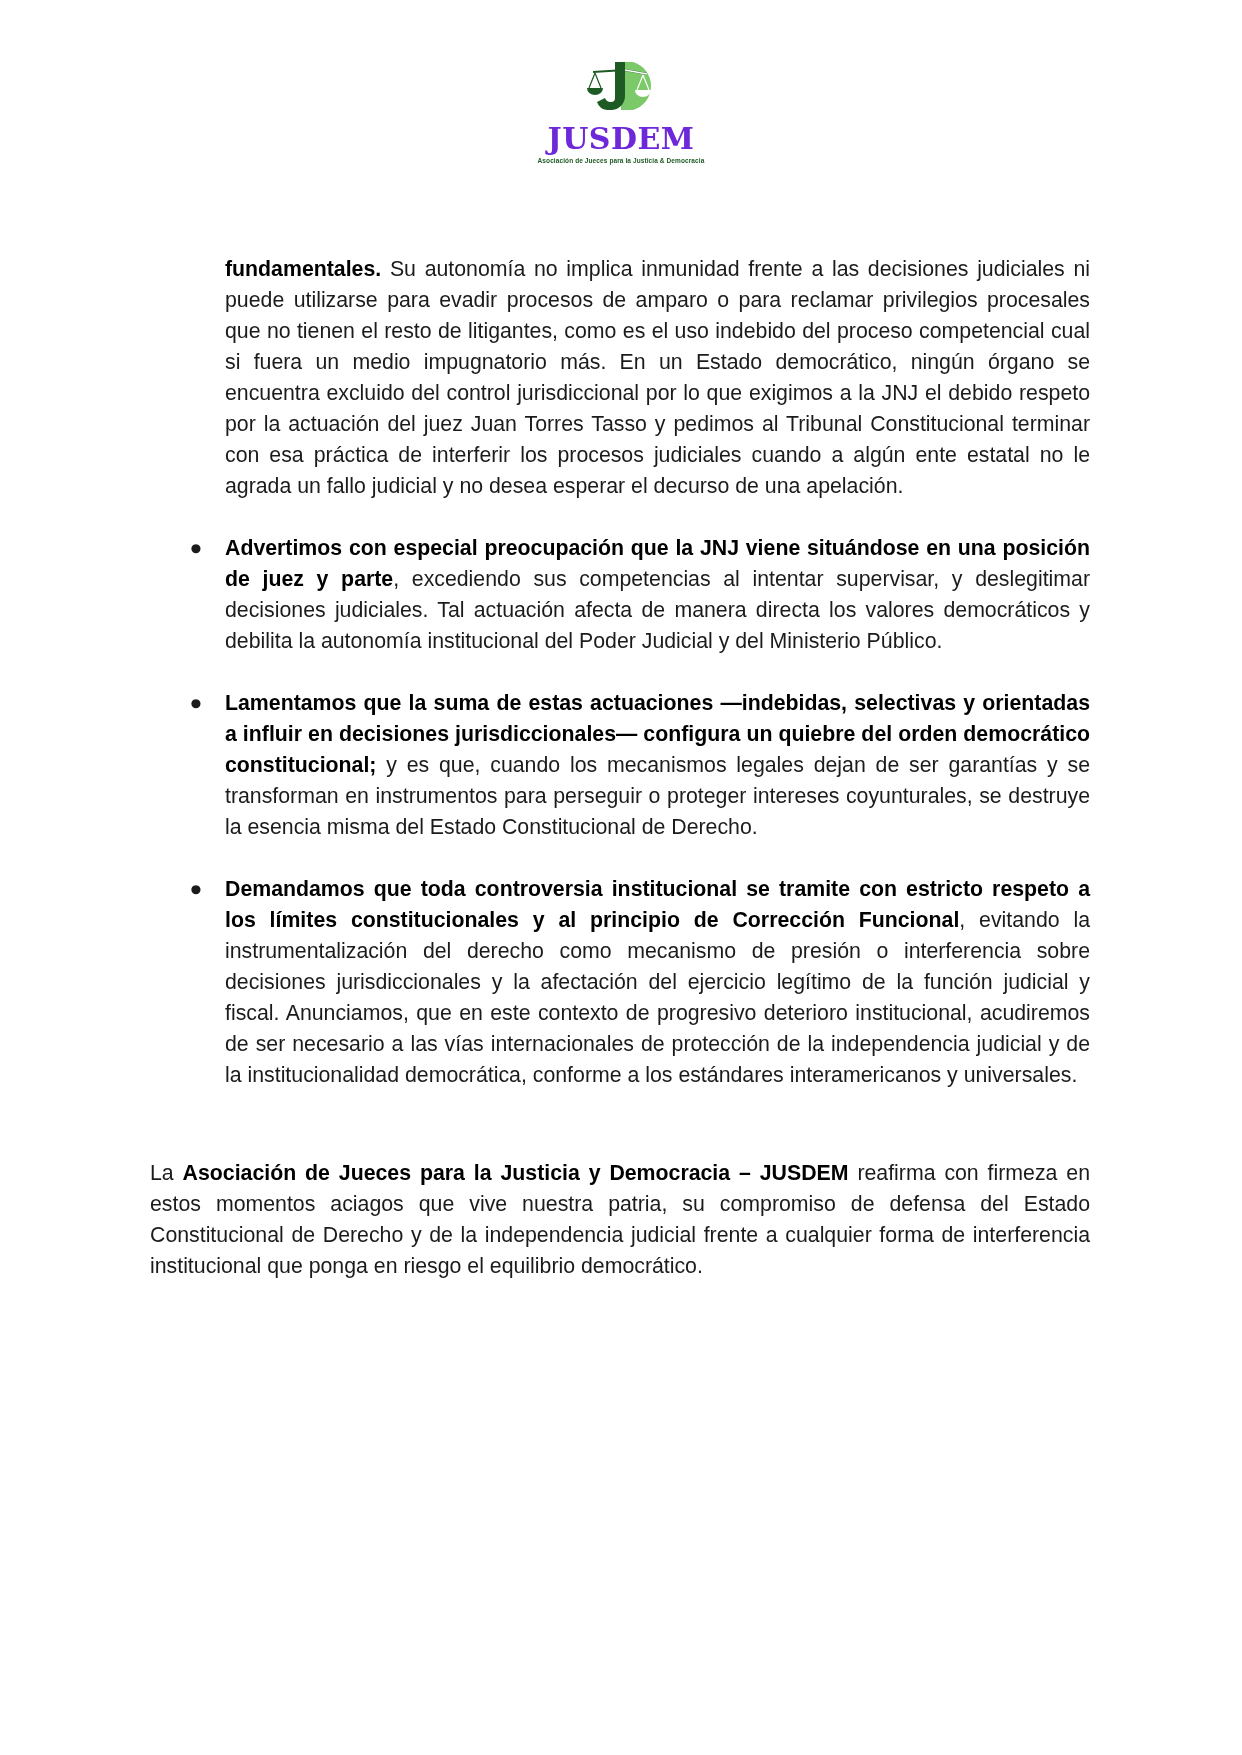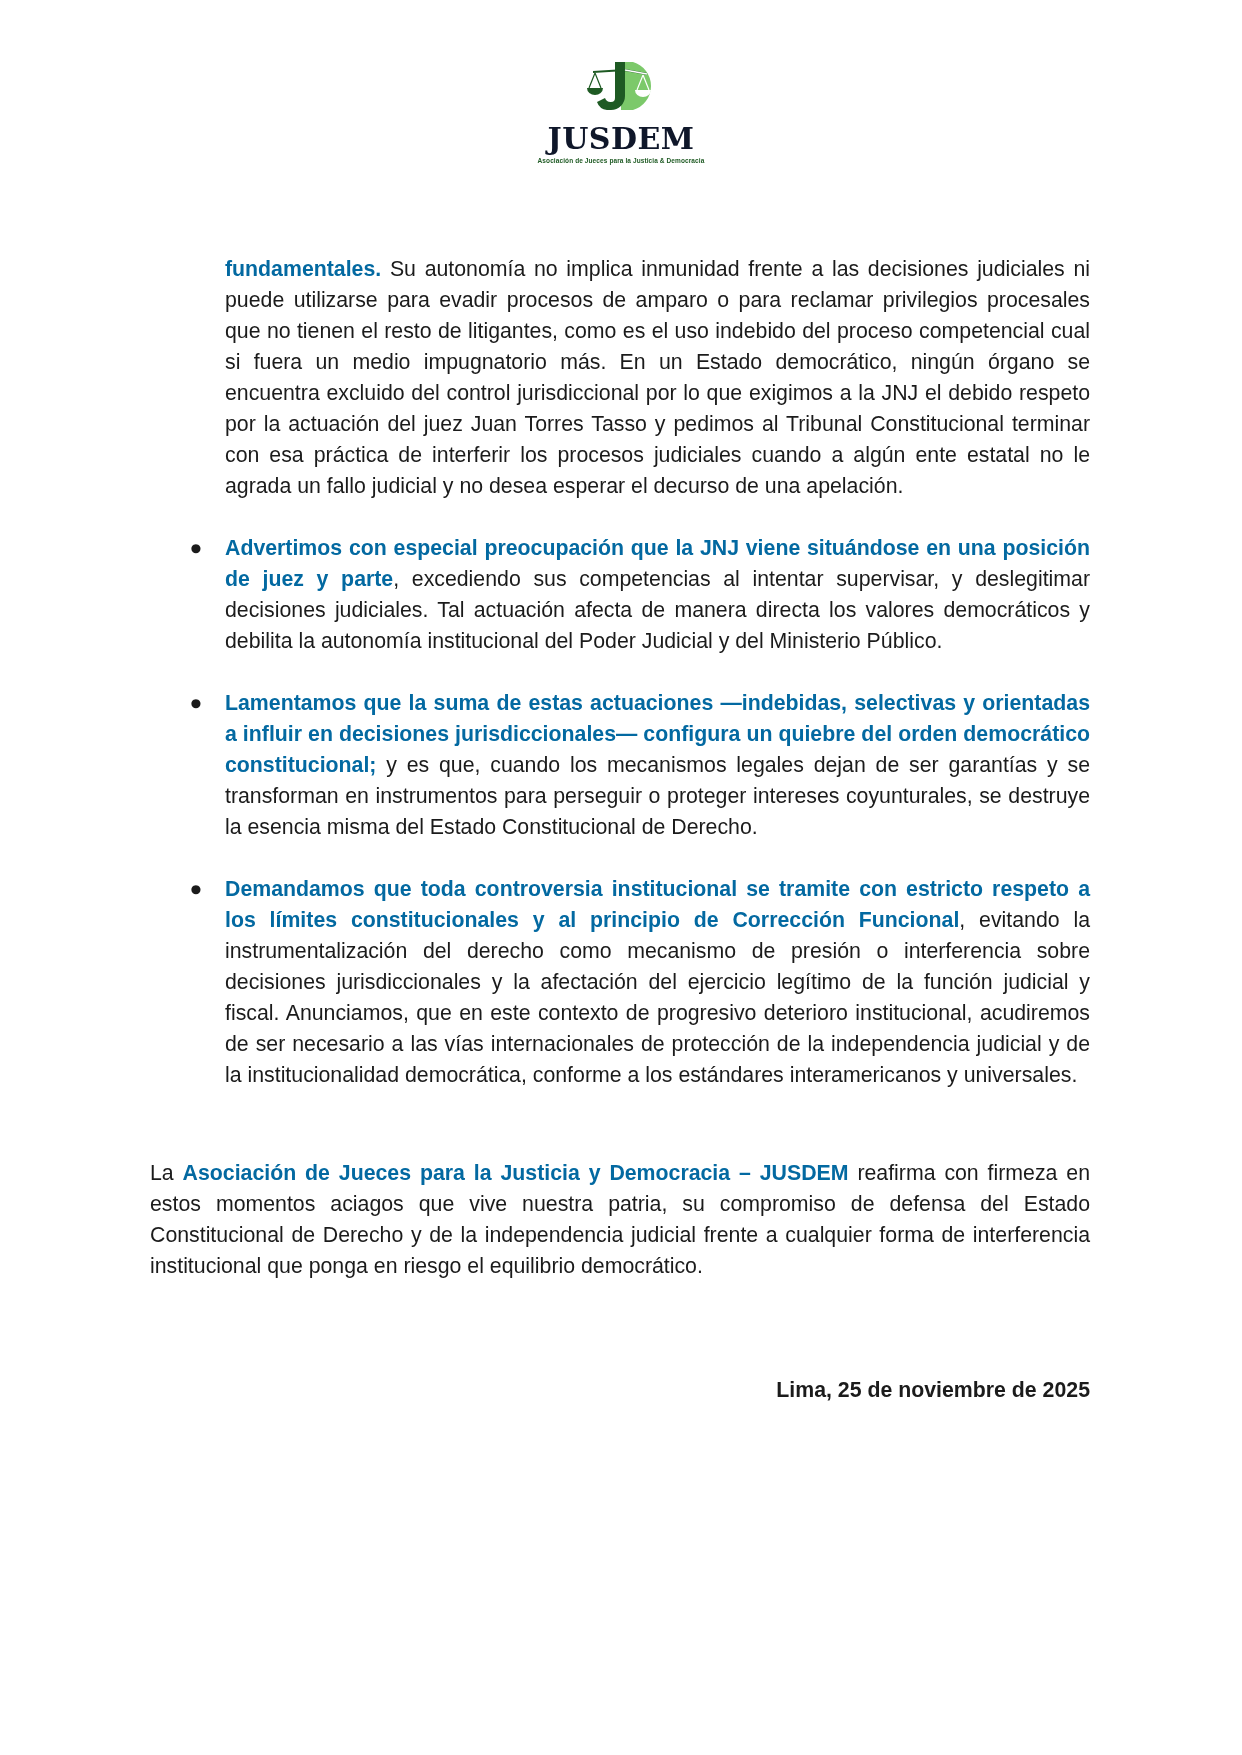--- a/index.html
+++ b/index.html
@@ -28,21 +28,21 @@
       width: 80px;
       height: 54px;
     }
     .logo-name {
       display: block;
       margin-top: 12px;
       font-family: "DejaVu Serif", serif;
       font-weight: bold;
       font-size: 30px;
       letter-spacing: 0.5px;
-      color: #0f172a;
+      color: #6d28d9;
       line-height: 30px;
     }
     .logo-tagline {
       display: block;
       margin-top: 3px;
       font-size: 6.5px;
       font-weight: bold;
       color: #1e5a23;
       letter-spacing: 0.1px;
     }
@@ -83,21 +83,21 @@
       margin-top: 67px;
       text-align: justify;
     }
     .signoff {
       margin-top: 93px;
       margin-left: 150px;
       width: 940px;
       text-align: right;
       font-weight: bold;
     }
-    b, .bold { font-weight: bold; color: #0369a1; }
+    b, .bold { font-weight: bold; color: #000000; }
   </style>
 </head>
 <body>
 
 <header class="logo">
   <svg class="logo-mark" viewBox="0 0 80 54" xmlns="http://www.w3.org/2000/svg">
 
     <path d="M40 4 L52 4 A25 25 0 0 1 52 52 L40 52 Z" fill="#7cc96a"></path>
 
     <path d="M34 4 L44 4 L44 38 A14 14 0 0 1 30 52 L26 52 A12 12 0 0 1 16 44 L24 40 A6 6 0 0 0 30 44 A4 4 0 0 0 34 40 Z" fill="#1e5a23"></path>
@@ -128,14 +128,13 @@
     <b>Lamentamos que la suma de estas actuaciones —indebidas, selectivas y orientadas a influir en decisiones jurisdiccionales— configura un quiebre del orden democrático constitucional;</b><span> y es que, cuando los mecanismos legales dejan de ser garantías y se transforman en instrumentos para perseguir o proteger intereses coyunturales, se destruye la esencia misma del Estado Constitucional de Derecho.</span>
   </div>
 
   <div class="bullet-item">
     <span class="bullet-dot">●</span>
     <b>Demandamos que toda controversia institucional se tramite con estricto respeto a los límites constitucionales y al principio de Corrección Funcional</b><span>, evitando la instrumentalización del derecho como mecanismo de presión o interferencia sobre decisiones jurisdiccionales y la afectación del ejercicio legítimo de la función judicial y fiscal. Anunciamos, que en este contexto de progresivo deterioro institucional, acudiremos de ser necesario a las vías internacionales de protección de la independencia judicial y de la institucionalidad democrática, conforme a los estándares interamericanos y universales.</span>
   </div>
 
   <p class="para closing"><span>La </span><b>Asociación de Jueces para la Justicia y Democracia – JUSDEM</b><span> reafirma con firmeza en estos momentos aciagos que vive nuestra patria, su compromiso de defensa del Estado Constitucional de Derecho y  de la independencia judicial frente a cualquier forma de interferencia institucional que ponga en riesgo el equilibrio democrático.</span></p>
 
-  <p class="para signoff">Lima, 25 de noviembre de 2025</p>
 </main>
 
 </body></html>

